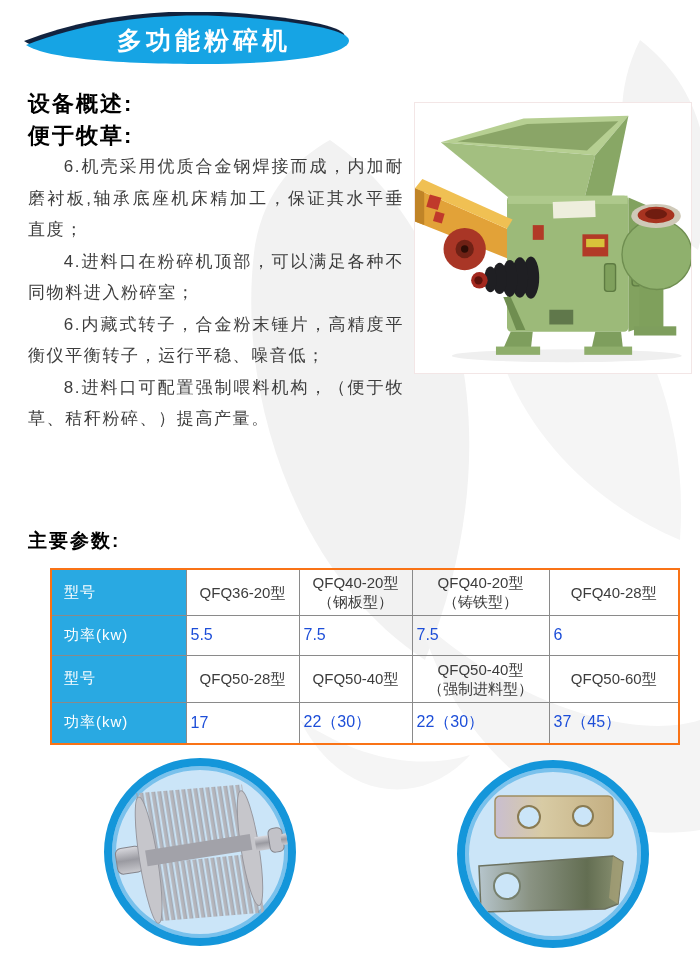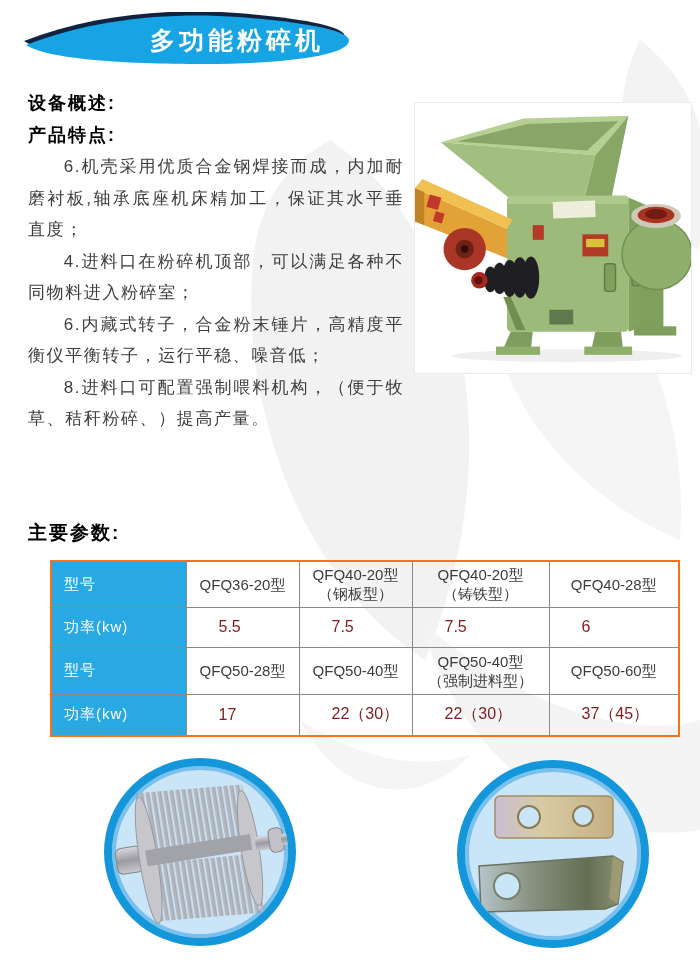--- a/index.html
+++ b/index.html
@@ -5,42 +5,42 @@
   html,body{margin:0;padding:0;background:#fff;}
   .page{
     position:relative;width:700px;height:960px;background:#ffffff;overflow:hidden;
     font-family:"Liberation Sans",sans-serif;color:#3d3d3d;
   }
   
   .watermark{position:absolute;left:0;top:0;width:700px;height:960px;z-index:0;pointer-events:none;}
   
   .banner{position:absolute;left:24px;top:12px;width:326px;height:52px;z-index:2;}
   .banner-title{
-    position:absolute;left:60px;top:12px;width:240px;text-align:right;
+    position:absolute;left:60px;top:12px;width:240px;text-align:center;
     color:#ffffff;font-size:25px;font-weight:bold;letter-spacing:4px;z-index:3;
   }
   
   .content{position:absolute;left:28px;top:88px;width:664px;z-index:1;}
-  .content h2{margin:0;font-size:18px;line-height:31.5px;font-weight:bold;color:#000;letter-spacing:2px;}
+  .content h2{margin:0;font-size:22px;line-height:31.5px;font-weight:bold;color:#000;letter-spacing:2px;}
   .content p{margin:0;font-size:17px;line-height:31.5px;letter-spacing:1.6px;
     text-align:justify;text-indent:2.1em;color:#3d3d3d;}
   .machine-figure{
     float:right;width:278px;height:272px;margin:14px 0 8px 10px;
     background:#ffffff;border:1px solid #f3e6e6;box-sizing:border-box;
   }
   .machine-figure svg{width:100%;height:100%;}
   
   .params{position:absolute;left:28px;top:512px;width:664px;z-index:1;}
-  .params h2{margin:8px 0 14px 0;font-size:19px;font-weight:bold;color:#000;letter-spacing:2px;}
+  .params h2{margin:16px 0 14px 0;font-size:19px;font-weight:bold;color:#000;letter-spacing:2px;}
   table.spec{border-collapse:collapse;margin-left:22px;width:628px;table-layout:fixed;
     border:2px solid #f97316;}
   table.spec td{border:1px solid #8a8a8a;vertical-align:middle;box-sizing:border-box;}
   td.c-label{background:#29a9e2;color:#ffffff;font-size:15px;padding-left:12px;letter-spacing:1px;}
   td.c-model{text-align:center;font-size:15px;line-height:19px;white-space:pre-line;color:#3c3c3c;}
-  td.c-val{padding-left:32px;font-size:16px;color:#7f1d1d;}
+  td.c-val{padding-left:4px;font-size:16px;color:#1d4ed8;}
   tr.r1 td{height:46px;} tr.r2 td{height:40px;} tr.r3 td{height:47px;} tr.r4 td{height:42px;}
   
   .circle{
     position:absolute;width:176px;height:172px;border-radius:50%;
     background:#cbe5f8;border:8px solid #1496da;
     box-shadow:inset 0 0 0 4px #79c1ec;overflow:hidden;z-index:1;
   }
   .circle svg{width:100%;height:100%;}
   .circle.left{left:104px;top:758px;}
   .circle.right{left:457px;top:760px;}
@@ -120,21 +120,21 @@
 
         <polygon points="104,242 96,260 126,260 128,242" fill="#7e9e5d"></polygon>
         <polygon points="196,242 192,260 226,260 224,242" fill="#7e9e5d"></polygon>
         <rect x="88" y="258" width="48" height="9" fill="#8fae6c"></rect>
         <rect x="184" y="258" width="52" height="9" fill="#8fae6c"></rect>
       </svg>
     </div>
 
     <h2>设备概述:</h2>
 
-    <h2>产品特点:</h2>
+    <h2>便于牧草:</h2>
     <p>6.机壳采用优质合金钢焊接而成，内加耐磨衬板,轴承底座机床精加工，保证其水平垂直度；</p>
     <p>4.进料口在粉碎机顶部，可以满足各种不同物料进入粉碎室；</p>
     <p>6.内藏式转子，合金粉末锤片，高精度平衡仪平衡转子，运行平稳、噪音低；</p>
     <p>8.进料口可配置强制喂料机构，（便于牧草、秸秆粉碎、）提高产量。</p>
   </div>
 
   <div class="params">
     <h2>主要参数:</h2>
     <table class="spec">
       <colgroup>

